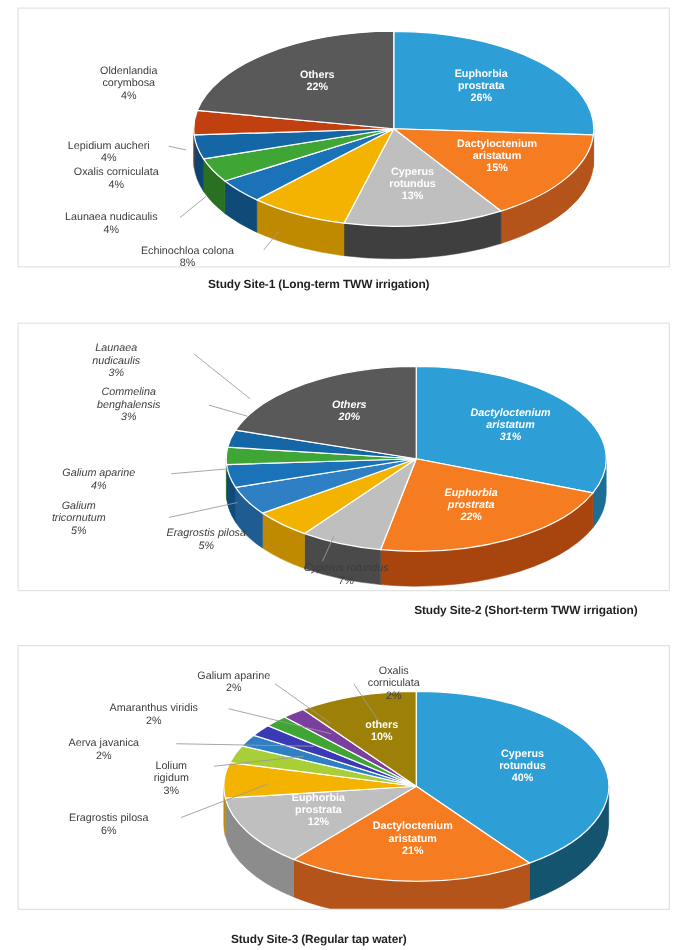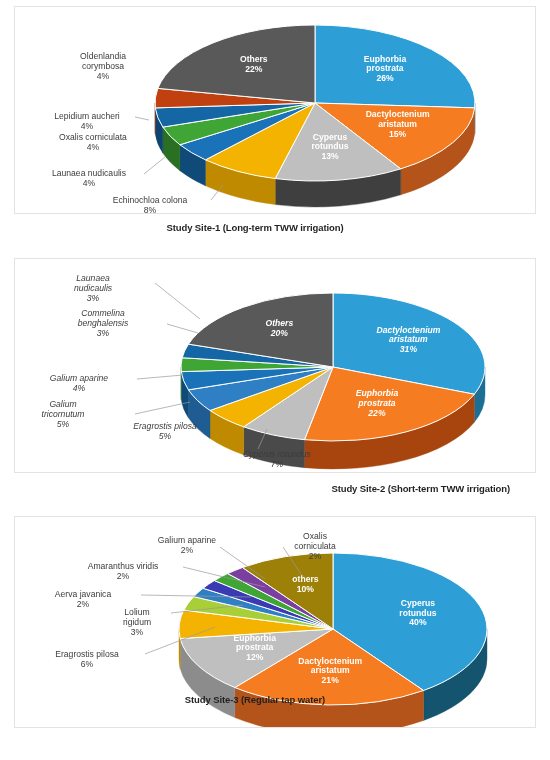--- a/index.html
+++ b/index.html
@@ -28,21 +28,21 @@
     position:absolute;
     left:0;width:510px;
     text-align:center;
     font-size:9.5px;
     font-weight:bold;
     color:#231f20;
     letter-spacing:-0.1px;
   }
   #cap-1{top:222px;}
   #cap-2{top:483px;text-align:right;}
-  #cap-3{top:694px;}
+  #cap-3{top:746px;}
 
   .chartsvg{display:block;}
 </style>
 </head>
 <body>
 
 <div class="page">
 
   <div class="panel" id="panel-1">
     <svg class="chartsvg" id="svg-1" width="520" height="206" viewBox="0 0 520 206">

